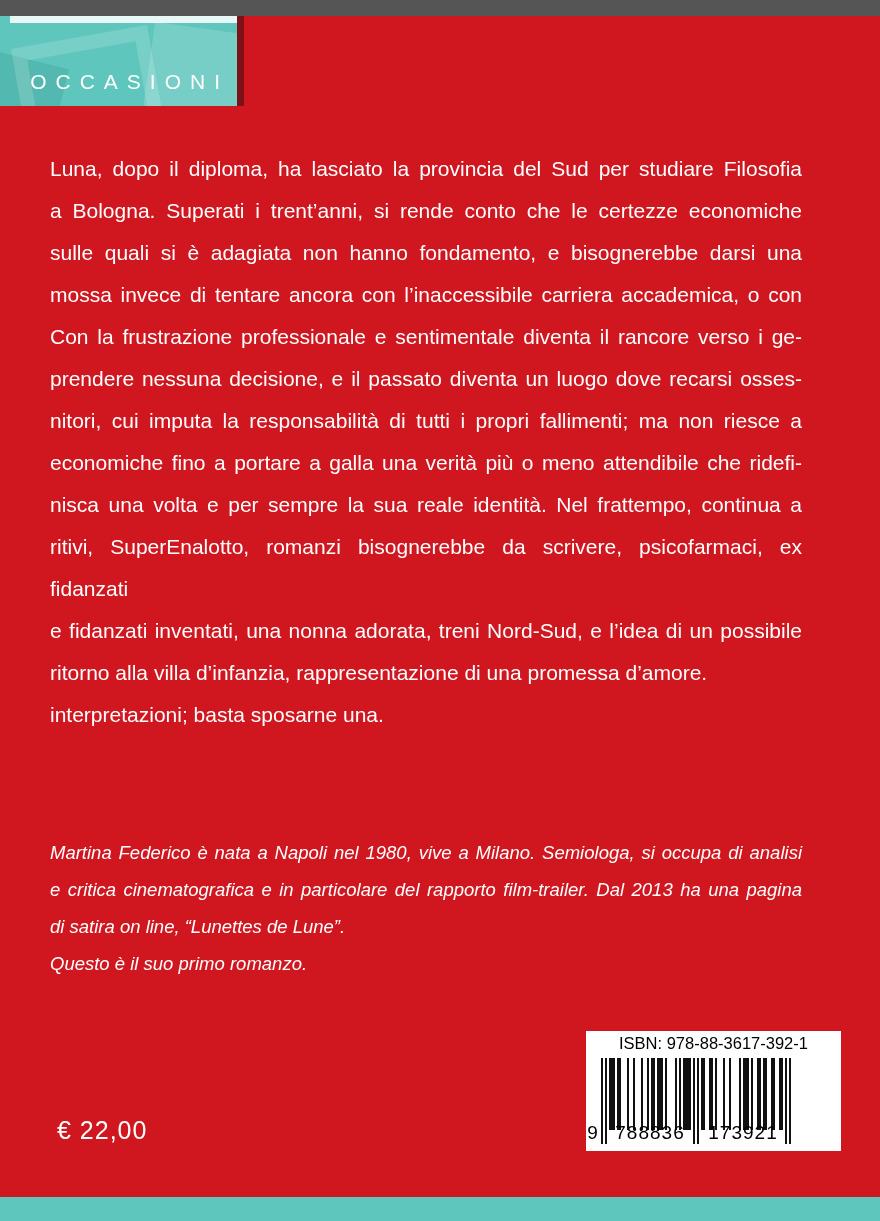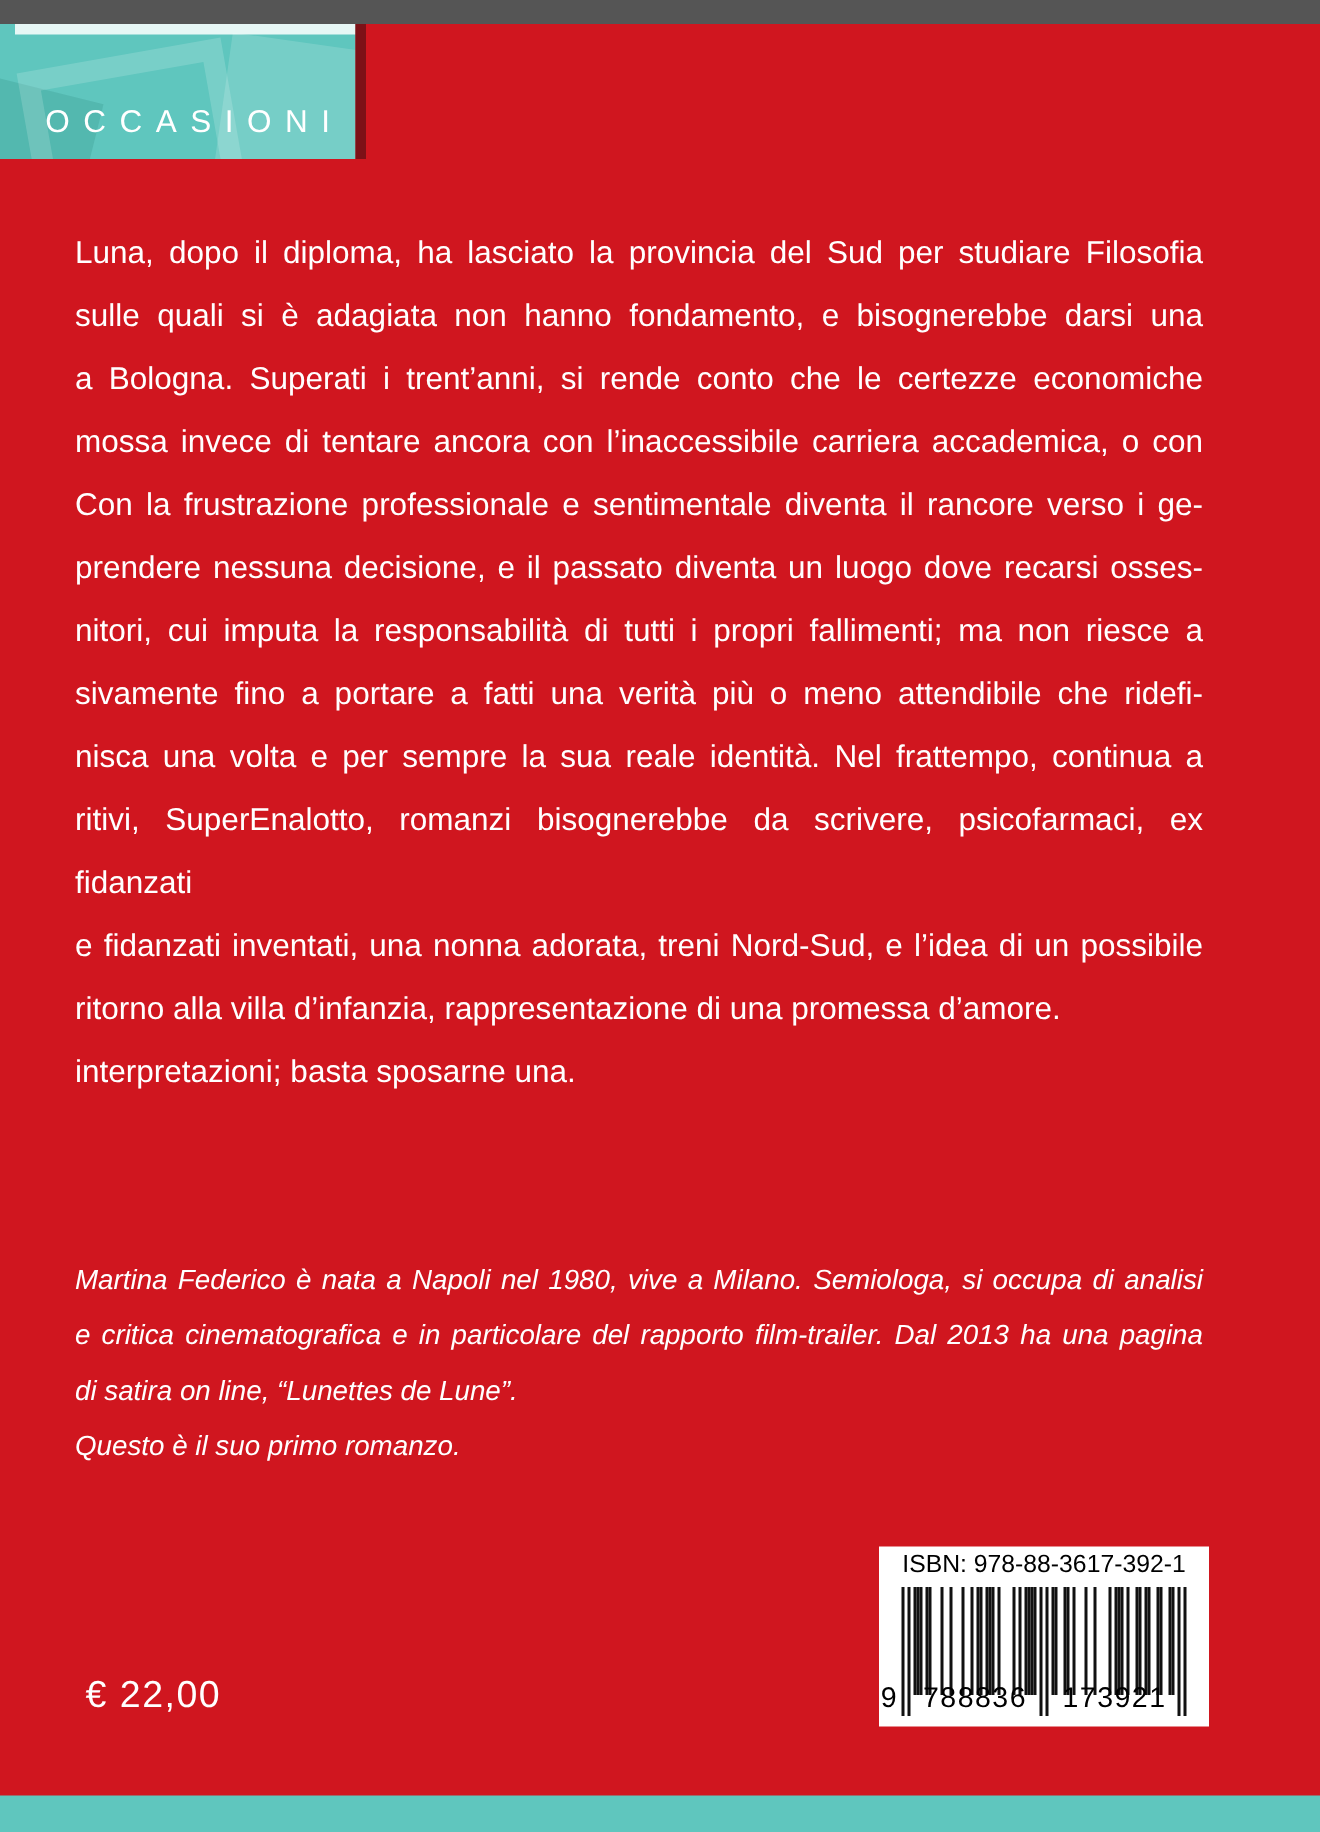--- a/index.html
+++ b/index.html
@@ -36,21 +36,21 @@
   .tline.just{text-align-last:justify;}
   .tline em{font-style:italic;}
   .bio .tline em{font-style:italic;}
   
   .price{
     position:absolute;left:57px;top:1100px;
     color:#fff;font-size:25px;letter-spacing:1px;
   }
   
   .barcode-panel{
-    position:absolute;left:586px;top:1015px;width:220px;height:120px;
+    position:absolute;left:586px;top:1015px;width:255px;height:120px;
     background:#fff;
   }
   .isbn{
     position:absolute;top:3px;left:0;right:0;text-align:center;
     color:#000;font-size:16.5px;white-space:nowrap;
   }
   .bars{position:absolute;left:15px;top:27px;height:86px;display:flex;align-items:flex-start;}
   .bars span{display:block;width:2px;}
   .dg{position:absolute;top:91px;color:#000;font-size:19px;text-align:center;letter-spacing:1px;}
   .dg0{left:0;width:14px;}
@@ -70,27 +70,27 @@
     <div class="band-shape shape-dark"></div>
     <div class="band-shape shape-frame"></div>
     <div class="band-shape shape-fill"></div>
     <div class="band-topstrip"></div>
     <div class="series-label">OCCASIONI</div>
   </div>
   <div class="band-edge"></div>
 
   <div class="synopsis" id="synopsis">
       <div class="tline just"><span>Luna, dopo il diploma, ha lasciato la provincia del Sud per studiare Filosofia</span></div>
+      <div class="tline just"><span>a Bologna. Superati i trent’anni, si rende conto che le certezze economiche</span></div>
       <div class="tline just"><span>sulle quali si è adagiata non hanno fondamento, e bisognerebbe darsi una</span></div>
-      <div class="tline just"><span>a Bologna. Superati i trent’anni, si rende conto che le certezze economiche</span></div>
       <div class="tline just"><span>mossa invece di tentare ancora con l’inaccessibile carriera accademica, o con</span></div>
       <div class="tline just"><span>Con la frustrazione professionale e sentimentale diventa il rancore verso i ge-</span></div>
       <div class="tline just"><span>prendere nessuna decisione, e il passato diventa un luogo dove recarsi osses-</span></div>
       <div class="tline just"><span>nitori, cui imputa la responsabilità di tutti i propri fallimenti; ma non riesce a</span></div>
-      <div class="tline just"><span>sivamente fino a portare a fatti una verità più o meno attendibile che ridefi-</span></div>
+      <div class="tline just"><span>economiche fino a portare a galla una verità più o meno attendibile che ridefi-</span></div>
       <div class="tline just"><span>nisca una volta e per sempre la sua reale identità. Nel frattempo, continua a</span></div>
       <div class="tline just"><span>ritivi, SuperEnalotto, romanzi bisognerebbe da scrivere, psicofarmaci, ex fidanzati</span></div>
       <div class="tline just"><span>e fidanzati inventati, una nonna adorata, treni Nord-Sud, e l’idea di un possibile</span></div>
       <div class="tline"><span>ritorno alla villa d’infanzia, rappresentazione di una promessa d’amore.</span></div>
       <div class="tline"><span>interpretazioni; basta sposarne una.</span></div>
     </div>
 
   <div class="bio" id="bio">
       <div class="tline just"><em>Martina Federico è nata a Napoli nel 1980, vive a Milano. Semiologa, si occupa di analisi</em></div>
       <div class="tline just"><em>e critica cinematografica e in particolare del rapporto film-trailer. Dal 2013 ha una pagina</em></div>

